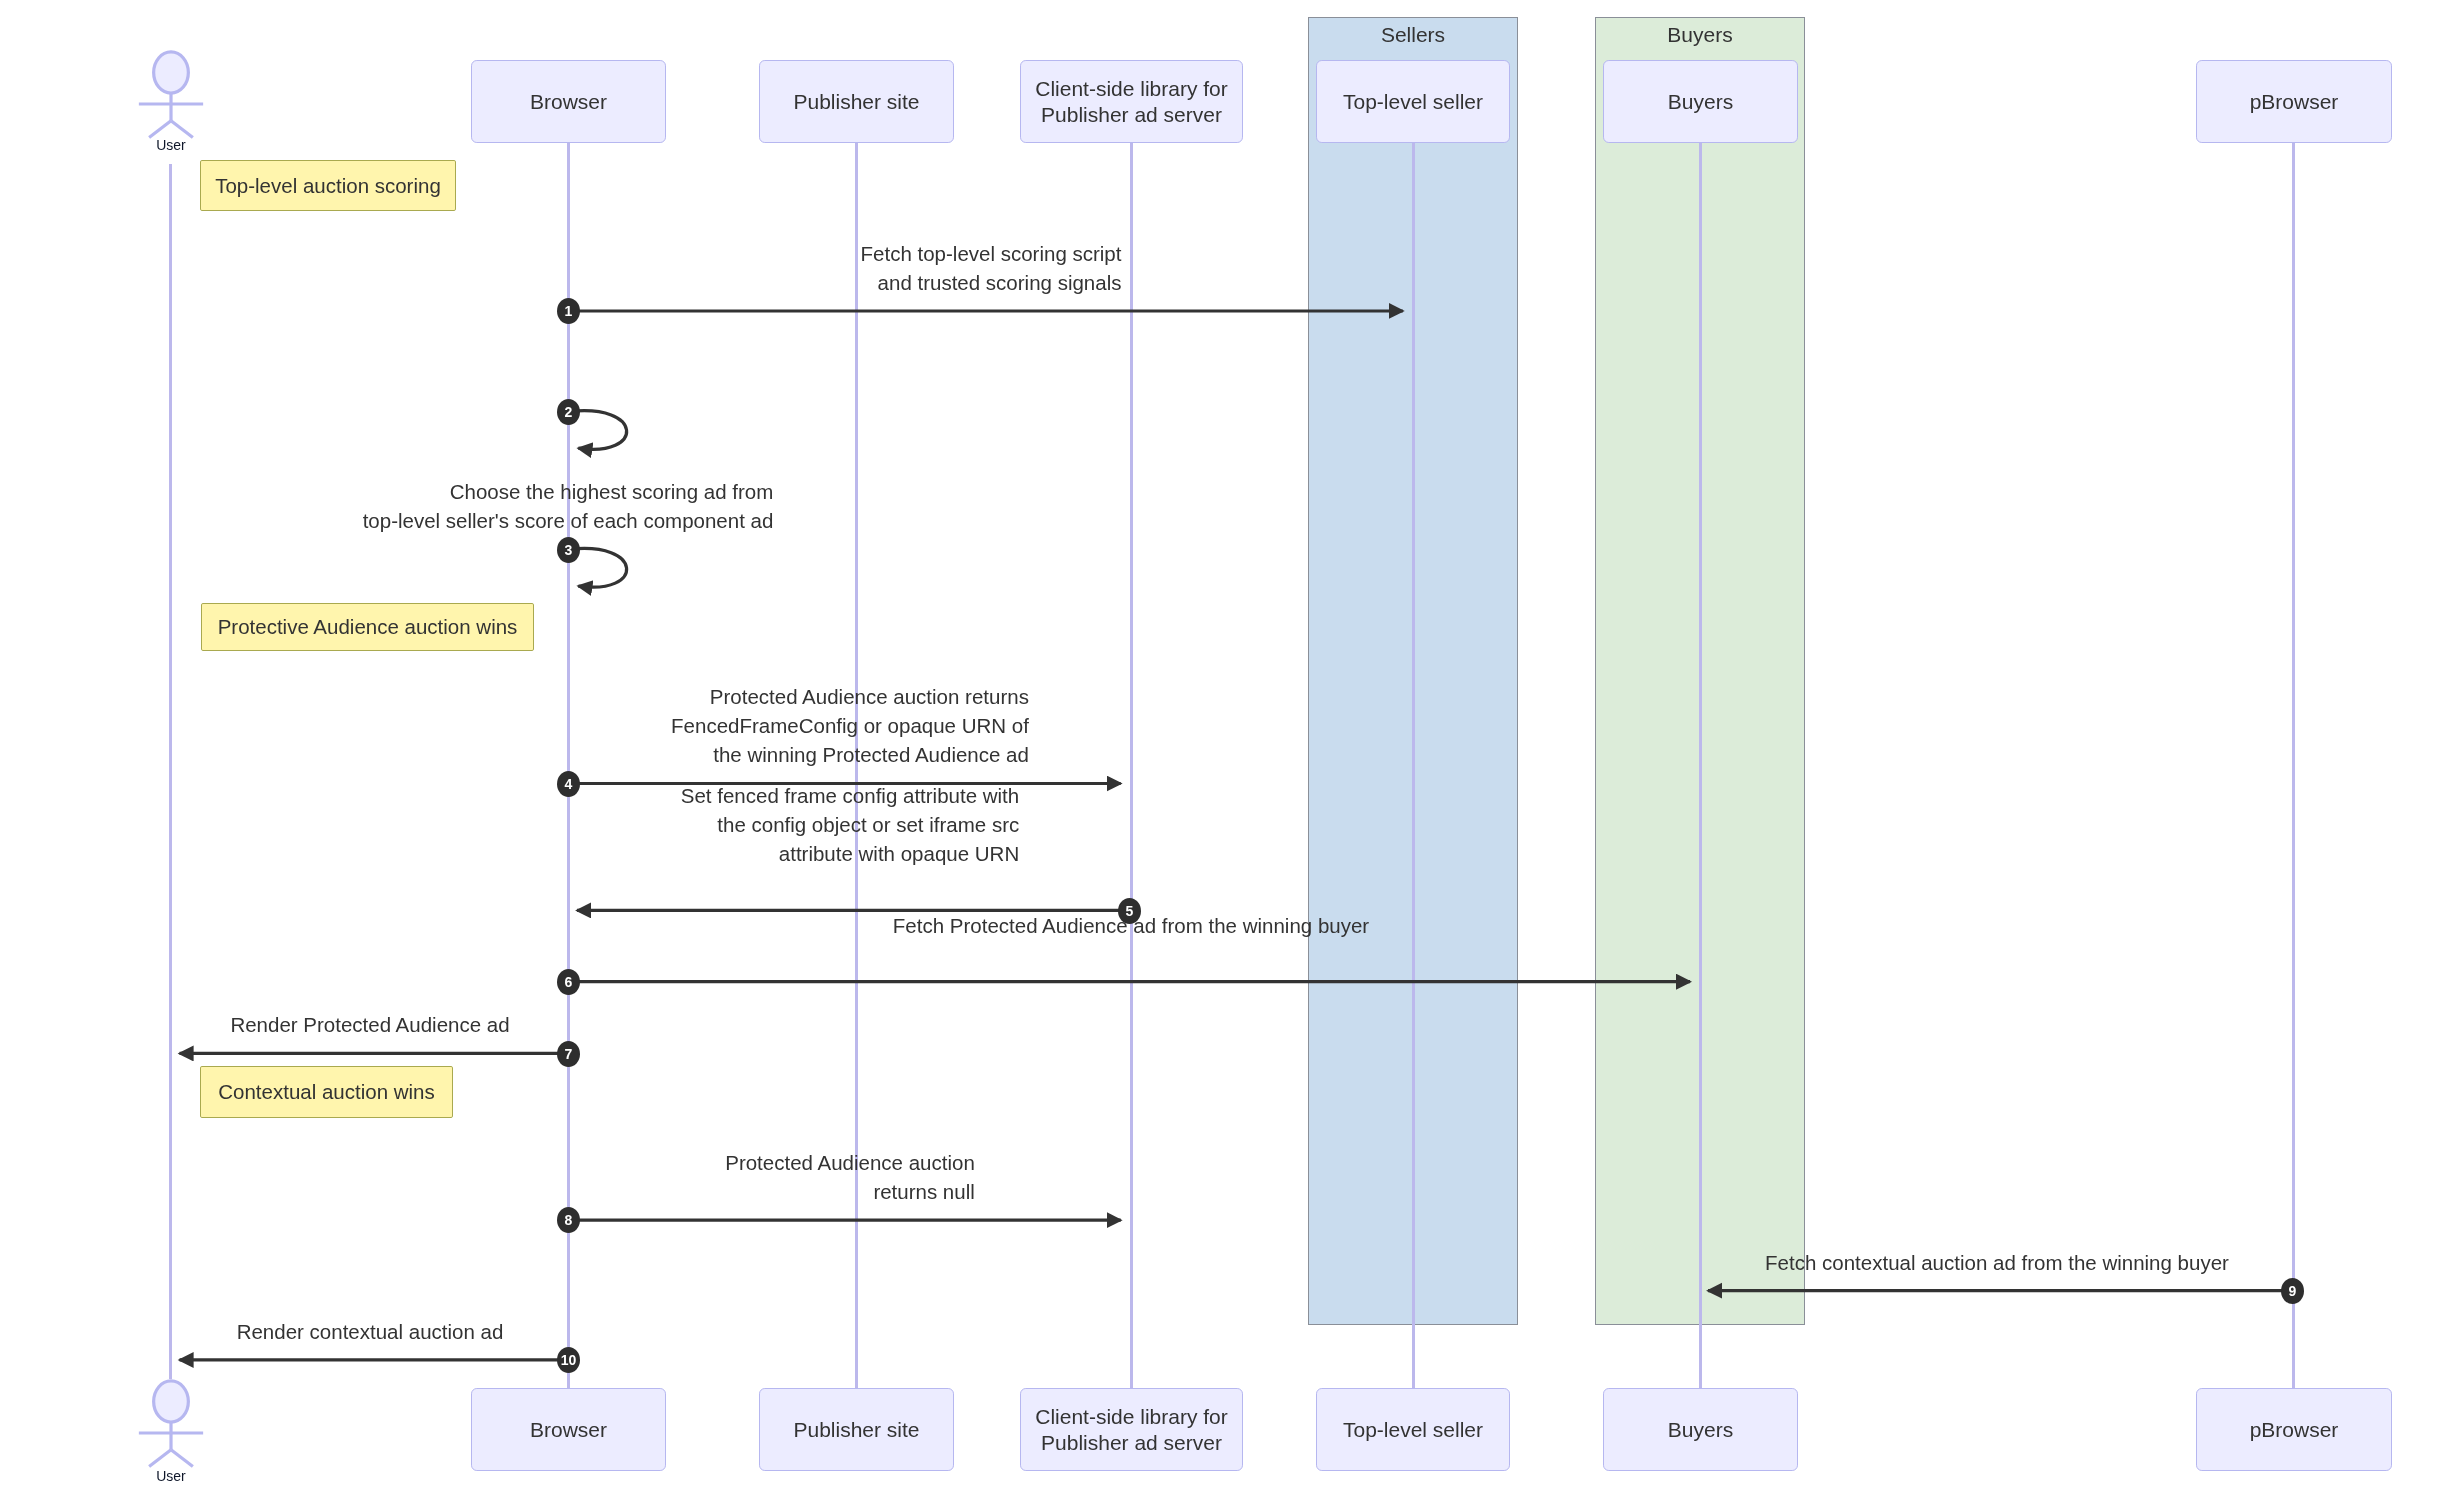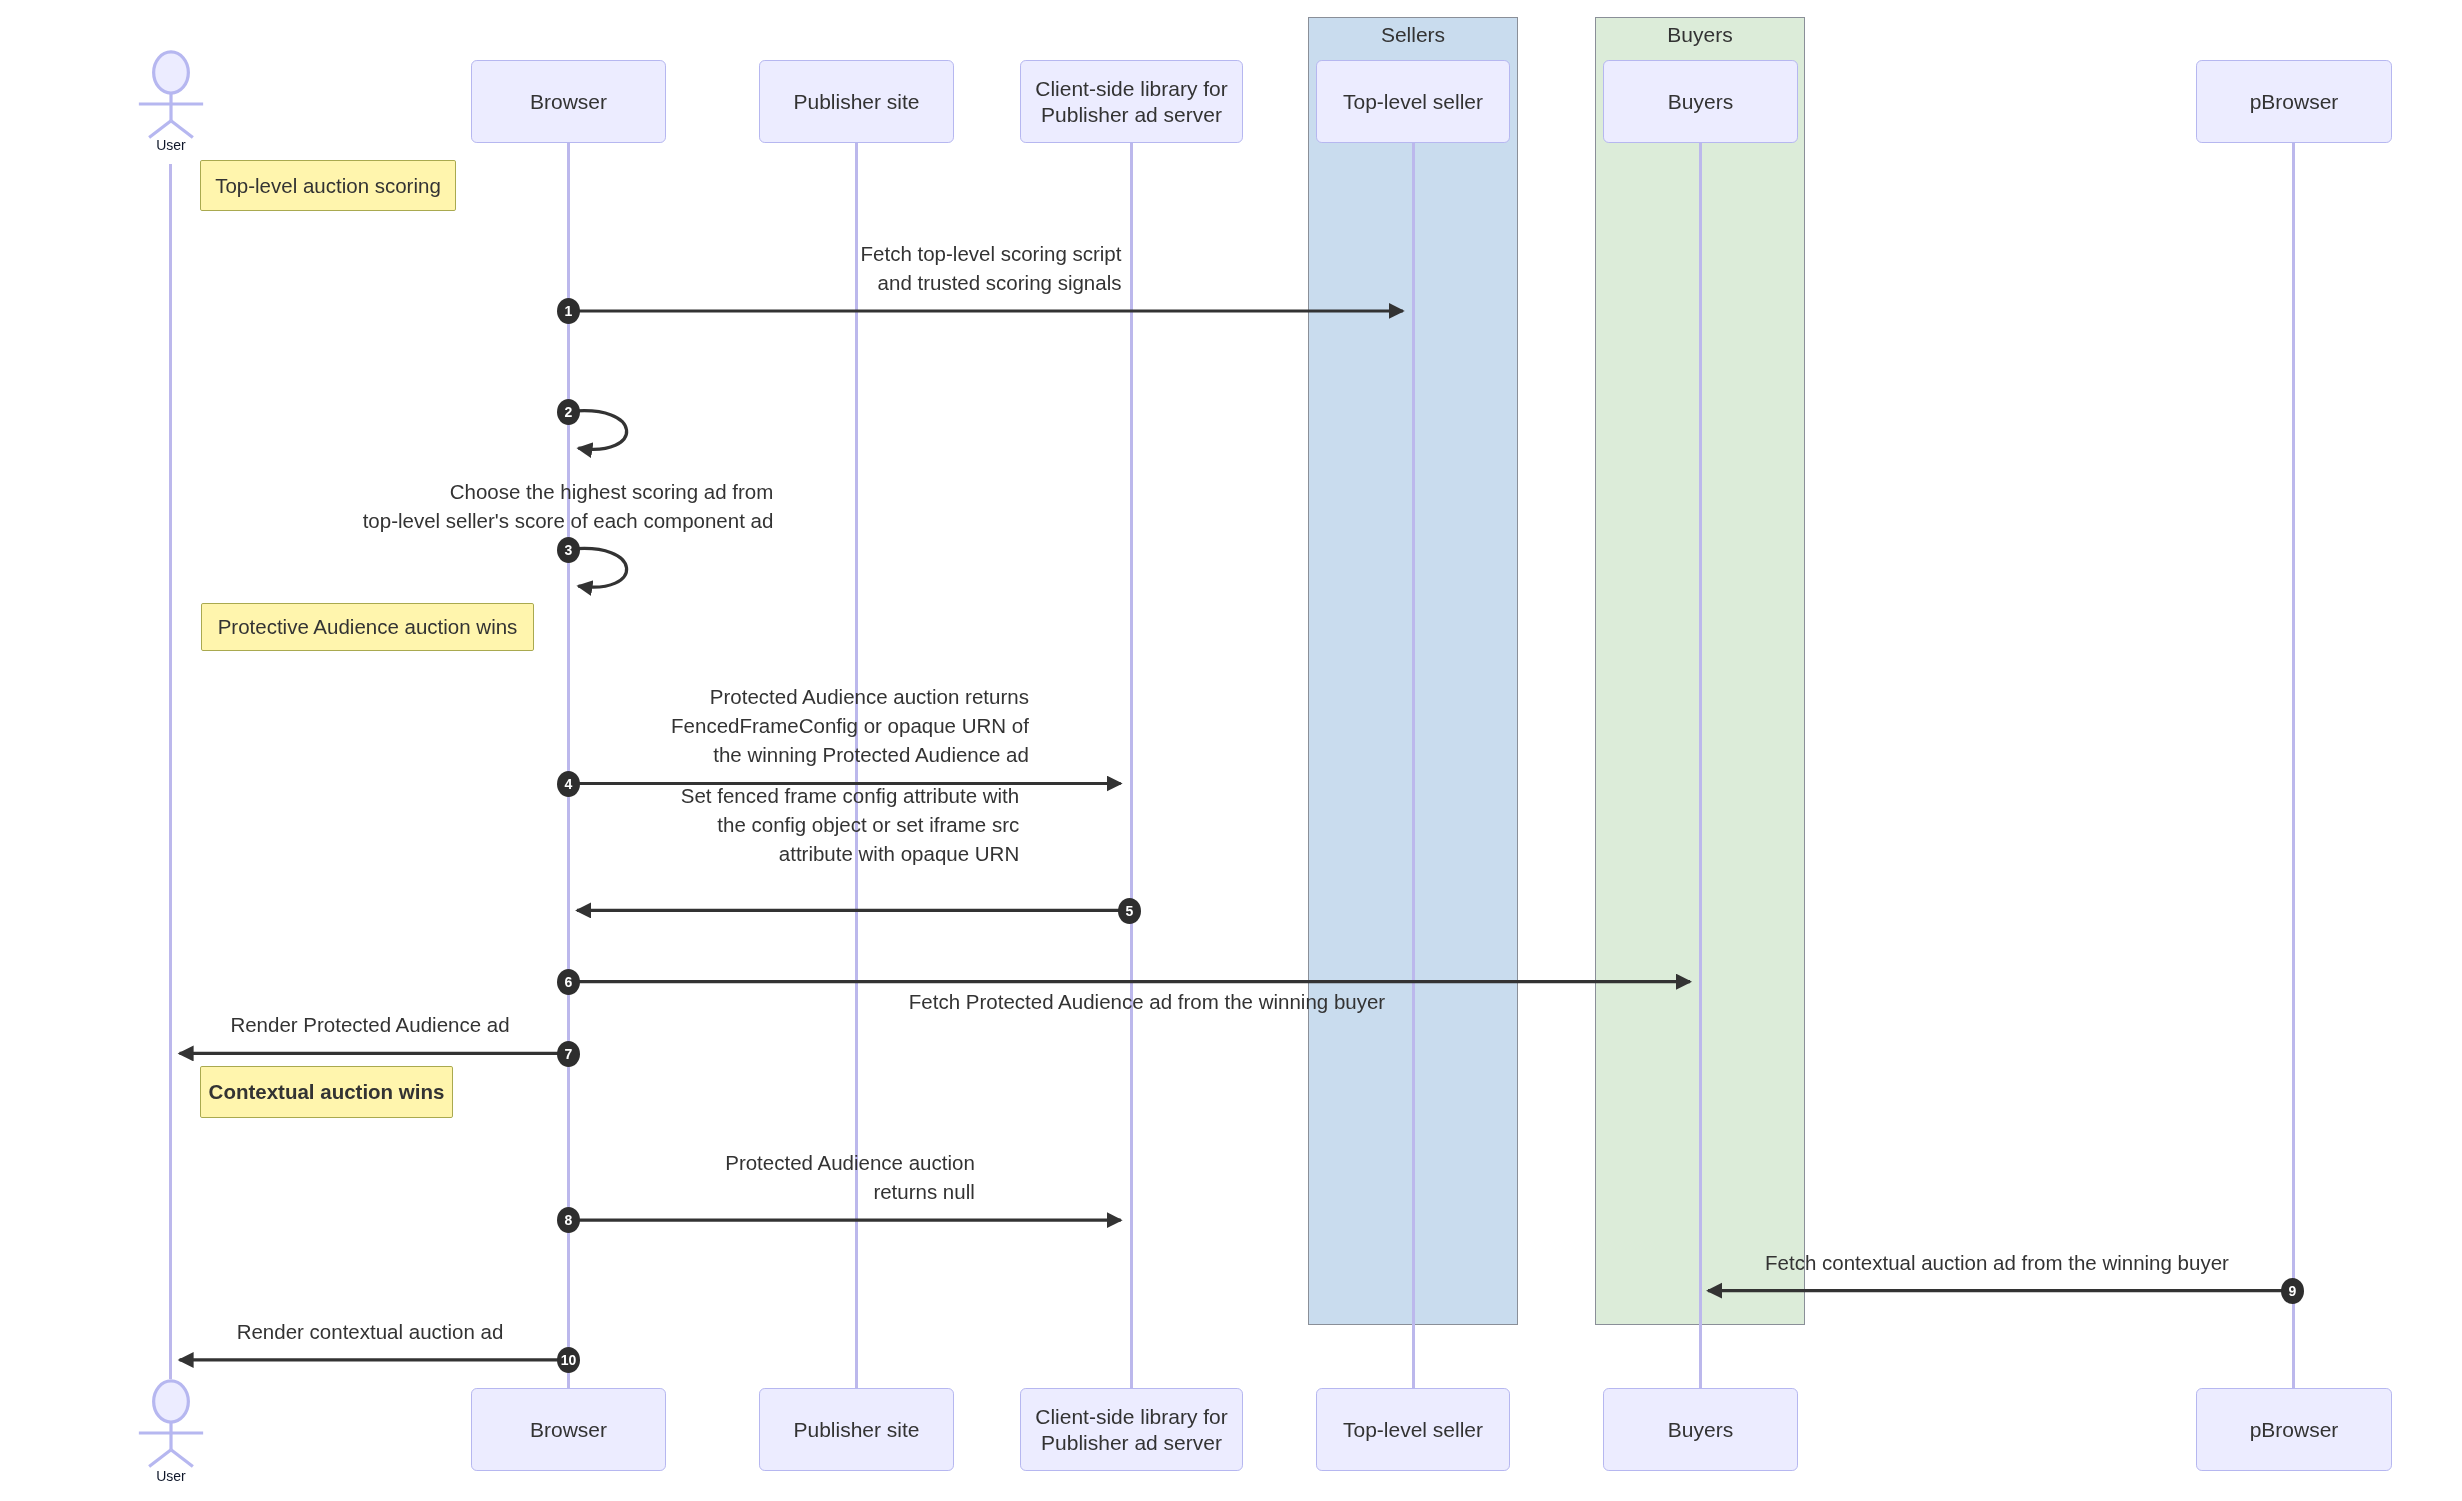--- a/index.html
+++ b/index.html
@@ -111,33 +111,33 @@
   <div class="pbox" style="left:471px;top:1388px;width:195px;">Browser</div>
   <div class="pbox" style="left:759px;top:1388px;width:195px;">Publisher site</div>
   <div class="pbox" style="left:1020px;top:1388px;width:223px;">Client-side library for
 Publisher ad server</div>
   <div class="pbox" style="left:1316px;top:1388px;width:194px;">Top-level seller</div>
   <div class="pbox" style="left:1603px;top:1388px;width:195px;">Buyers</div>
   <div class="pbox" style="left:2196px;top:1388px;width:196px;">pBrowser</div>
 
   <div class="note" style="left:200px;top:160px;width:256px;height:51px;">Top-level auction scoring</div>
   <div class="note" style="left:201px;top:603px;width:333px;height:48px;">Protective Audience auction wins</div>
-  <div class="note" style="left:200px;top:1066px;width:253px;height:52px;font-weight:bold;">Contextual auction wins</div>
+  <div class="note" style="left:200px;top:1066px;width:253px;height:52px;">Contextual auction wins</div>
 
   <div class="msg-text" style="left:991px;top:297px;">Fetch top-level scoring script
 and trusted scoring signals</div>
   <div class="msg-text" style="left:568px;top:535px;">Choose the highest scoring ad from
 top-level seller's score of each component ad</div>
   <div class="msg-text" style="left:850px;top:769px;">Protected Audience auction returns
 FencedFrameConfig or opaque URN of
 the winning Protected Audience ad</div>
   <div class="msg-text" style="left:850px;top:868px;">Set fenced frame config attribute with
 the config object or set iframe src
 attribute with opaque URN</div>
-  <div class="msg-text" style="left:1131px;top:1016px;margin-left:16px;">Fetch Protected Audience ad from the winning buyer</div>
+  <div class="msg-text" style="left:1131px;top:940px;">Fetch Protected Audience ad from the winning buyer</div>
   <div class="msg-text" style="left:370px;top:1039px;">Render Protected Audience ad</div>
   <div class="msg-text" style="left:850px;top:1206px;">Protected Audience auction
 returns null</div>
   <div class="msg-text" style="left:1997px;top:1277px;">Fetch contextual auction ad from the winning buyer</div>
   <div class="msg-text" style="left:370px;top:1346px;">Render contextual auction ad</div>
 
   <div class="badge" style="left:557px;top:298px;">1</div>
   <div class="badge" style="left:557px;top:399px;">2</div>
   <div class="badge" style="left:557px;top:537px;">3</div>
   <div class="badge" style="left:557px;top:771px;">4</div>

